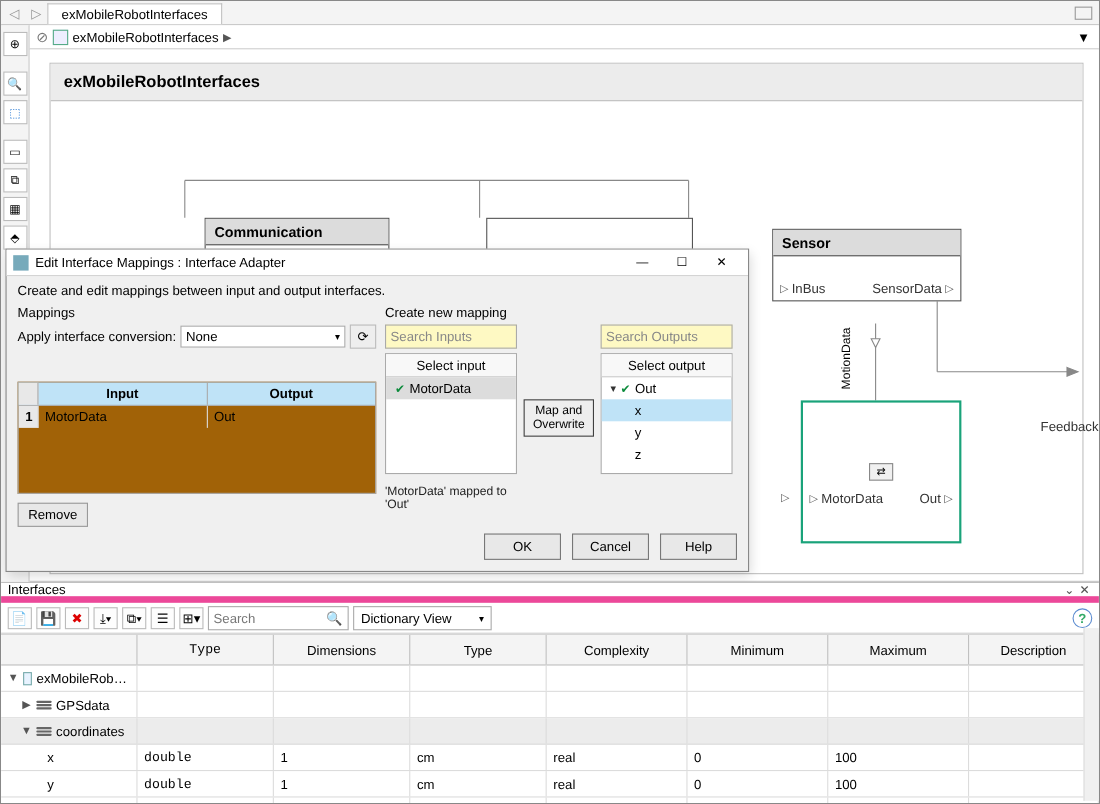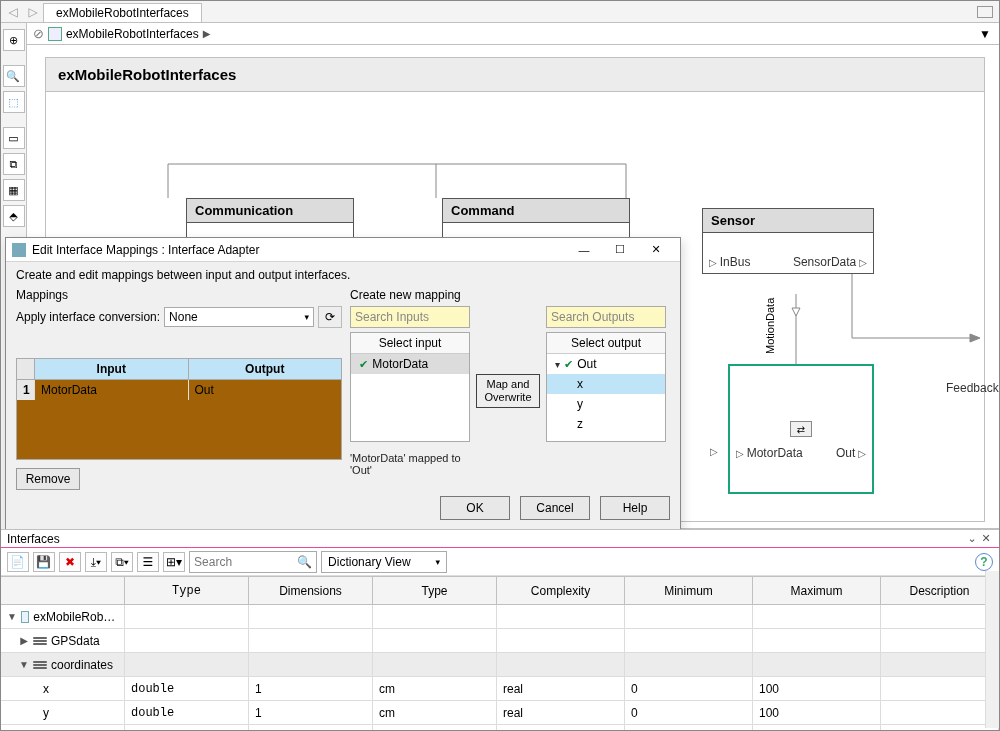--- a/index.html
+++ b/index.html
@@ -30,21 +30,21 @@
 .block { position: absolute; border: 1px solid #555; background: #fff; }
 .block-header { background: #dcdcdc; border-bottom: 1px solid #555; padding: 4px 8px; font-weight: bold; font-size: 13px; }
 .port { position: absolute; font-size: 11px; color: #333; display: flex; align-items: center; gap: 3px; white-space: nowrap; }
 .port .tri { font-size: 10px; color: #555; }
 .feedback-label { position: absolute; font-size: 11px; color: #333; }
 
 .adapter-block { position: absolute; border: 2px solid #1aa37a; background: #fff; }
 .adapter-core { position: absolute; left: 50%; top: 50%; transform: translate(-50%,-50%); width: 22px; height: 16px; background: #f0f0f0; border: 1px solid #888; display: flex; align-items: center; justify-content: center; font-size: 10px; }
 
 
-.dialog { position: absolute; left: 4px; top: 236px; width: 676px; height: 294px; background: #f0f0f0; border: 1px solid #888; box-shadow: 2px 4px 10px rgba(0,0,0,0.15); }
+.dialog { position: absolute; left: 4px; top: 225px; width: 676px; height: 294px; background: #f0f0f0; border: 1px solid #888; box-shadow: 2px 4px 10px rgba(0,0,0,0.15); }
 .dlg-titlebar { height: 24px; display: flex; align-items: center; padding: 0 6px; border-bottom: 1px solid #d4d4d4; background: #fff; }
 .dlg-title-icon { width: 14px; height: 14px; background: #7ab; margin-right: 6px; }
 .dlg-titlebar .spacer { flex: 1; }
 .dlg-win-btn { width: 36px; height: 22px; display: flex; align-items: center; justify-content: center; font-size: 11px; }
 .dlg-body { padding: 6px 10px 0 10px; }
 .dlg-desc { margin-bottom: 6px; }
 .dlg-cols { display: flex; gap: 8px; }
 .dlg-left { width: 326px; }
 .dlg-right { flex: 1; display: flex; gap: 6px; }
 .section-label { margin-bottom: 4px; }
@@ -78,21 +78,21 @@
 .expand-caret { font-size: 10px; color: #333; }
 .map-btn-col { display: flex; flex-direction: column; justify-content: center; }
 .map-btn { width: 64px; height: 34px; border: 1px solid #404040; background: #eee; font-size: 11px; text-align: center; padding: 2px; line-height: 1.2; }
 .status-msg { margin-top: 10px; font-size: 11px; color: #222; }
 
 .dlg-buttons { display: flex; gap: 10px; justify-content: flex-end; padding: 6px 10px 8px 0; }
 .dlg-btn { width: 70px; height: 24px; border: 1px solid #777; background: #e8e8e8; }
 
 
 .iface-panel { position: absolute; left: 0; right: 0; top: 528px; bottom: 0; border-top: 1px solid #c0c0c0; background: #fff; display: flex; flex-direction: column; }
-.iface-header-row { display: flex; align-items: center; height: 18px; padding: 0 6px; border-bottom: 1px solid #ec4899; }
+.iface-header-row { display: flex; align-items: center; height: 18px; padding: 0 6px; border-bottom: 6px solid #ec4899; }
 .iface-header-row .spacer { flex: 1; }
 .iface-toolbar { display: flex; align-items: center; gap: 4px; height: 28px; padding: 0 6px; border-bottom: 1px solid #ddd; }
 .itb-btn { height: 20px; min-width: 22px; border: 1px solid #bbb; background: #fdfdfd; display: flex; align-items: center; justify-content: center; padding: 0 2px; }
 .search-wrap { display: flex; align-items: center; border: 1px solid #aaa; height: 22px; width: 128px; padding: 0 4px; justify-content: space-between; color: #777; }
 .dict-select { border: 1px solid #aaa; height: 22px; width: 126px; display: flex; align-items: center; justify-content: space-between; padding: 0 6px; }
 .help-btn { margin-left: auto; width: 18px; height: 18px; border: 1px solid #5b8bd0; border-radius: 50%; color: #3a6; display: flex; align-items: center; justify-content: center; font-weight: bold; }
 
 .iface-grid { flex: 1; overflow: hidden; border-top: 1px solid #c0c0c0; position: relative; }
 .grid-head { display: flex; background: #f4f4f4; border-bottom: 1px solid #c0c0c0; height: 28px; }
 .grid-head > div { border-right: 1px solid #c0c0c0; display: flex; align-items: center; justify-content: center; }
@@ -179,21 +179,20 @@
             <span class="tri">▷</span>
             <span>SensorData</span>
           </div>
         <div class="port" style="right:6px; bottom:4px;">
             <span>Feedback</span>
             <span class="tri">▷</span>
           </div>
       </div>
 
       <div class="block" style="left:396px; top:106px; width:188px; height:78px;">
-        <div class="block-header">Command</div>
         <div class="port" style="right:6px; bottom:4px;">
             <span>SensorData</span>
             <span class="tri">◁</span>
           </div>
       </div>
       <div class="feedback-label" style="left:328px; top:266px;"><span class="tri" style="color:#888;">◀</span><span>Feedback</span></div>
 
       <div class="block" style="left:656px; top:116px; width:172px; height:66px;">
         <div class="block-header">Sensor</div>
         <div class="port" style="left:6px; bottom:4px;">

